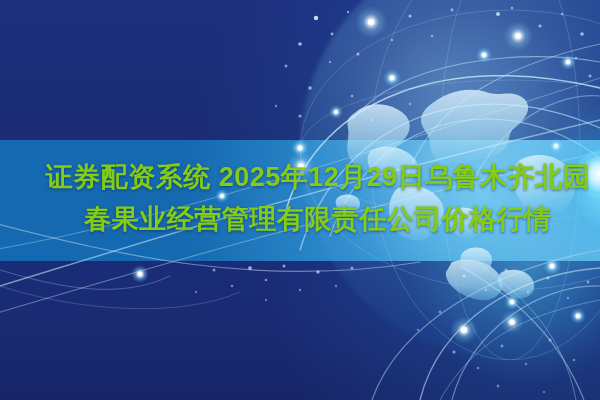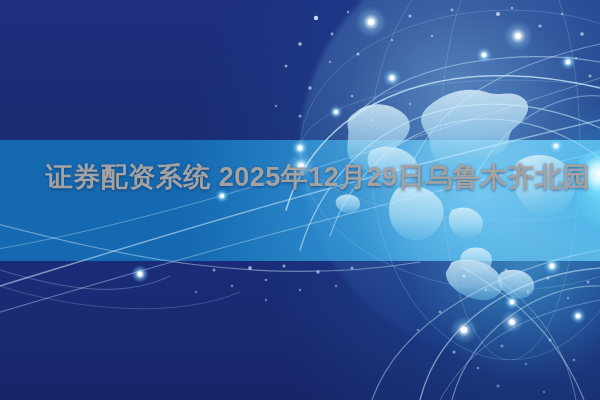--- a/index.html
+++ b/index.html
@@ -99,21 +99,21 @@
     pointer-events: none;
   }
 
   
   .headline {
     position: absolute;
     left: 0;
     right: 0;
     top: 156px;
     text-align: center;
-    color: #a3a3a3;
+    color: #84cc16;
     font-size: 27px;
     font-weight: bold;
     line-height: 42px;
     letter-spacing: 0.5px;
     text-shadow: 0 1px 3px rgba(8,30,80,0.55);
     white-space: nowrap;
     padding-left: 36px;
   }
   .headline .ln { display: block; }
 </style>
@@ -318,15 +318,16 @@
       <circle cx="440" cy="312" r="1.4" opacity=".45"></circle>
         <circle cx="418" cy="330" r="1.2" opacity=".38"></circle>
     </g>
   </svg>
 
   <div class="hotspot"></div>
   <div class="hotspot-core"></div>
 
   <div class="headline">
     <span class="ln">证券配资系统 2025年12月29日乌鲁木齐北园</span>
+    <span class="ln">春果业经营管理有限责任公司价格行情</span>
   </div>
 
 </div>
 
 </body></html>

